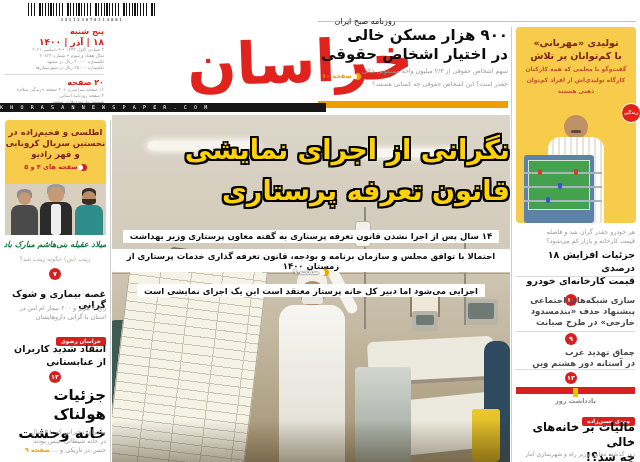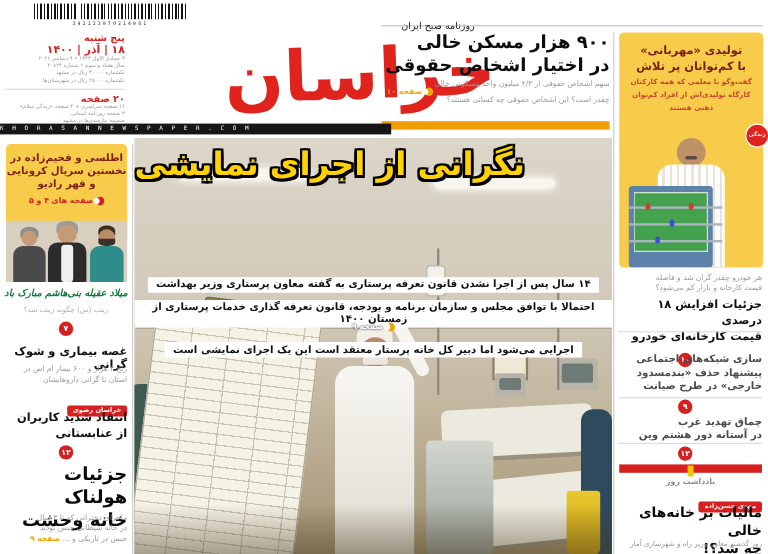--- a/index.html
+++ b/index.html
@@ -88,21 +88,21 @@
   .bed{position:absolute;background:#eceade;border-radius:6px;border-bottom:4px solid #9a927e;}
   .monitor{position:absolute;background:#b9b4a8;border-radius:3px;}
   .monitor::after{content:"";position:absolute;left:4px;top:4px;right:4px;bottom:6px;background:#6e7a76;border-radius:2px;}
   #machine{position:absolute;left:243px;top:252px;width:56px;height:95px;border-radius:4px;
     background:linear-gradient(#d2d6cf,#9aa39b);}
   .fig{position:absolute;border-radius:10px 10px 0 0;}
   #bin{position:absolute;left:360px;top:294px;width:28px;height:53px;border-radius:3px 3px 5px 5px;
     background:linear-gradient(#eac92f,#c9a315);}
   #floorshadow{position:absolute;left:0;bottom:0;width:100%;height:42px;
     background:linear-gradient(rgba(0,0,0,0),rgba(70,55,30,.45));}
-  #lead-head{position:absolute;left:0;top:2px;width:100%;text-align:left;z-index:5;}
+  #lead-head{position:absolute;left:0;top:14px;width:100%;text-align:right;z-index:5;}
   #lead-head .hl{font-size:27px;font-weight:900;color:#ffd206;line-height:41px;
     text-shadow:-2px -2px 0 #000,2px -2px 0 #000,-2px 2px 0 #000,2px 2px 0 #000,
                 0 -2px 0 #000,0 2px 0 #000,-2px 0 0 #000,2px 0 0 #000;}
   #lead-sub{position:absolute;left:0;top:103px;width:100%;z-index:5;}
   #lead-sub .ln{text-align:center;margin-top:6px;}
   #lead-sub .ln span{display:inline-block;background:#fff;padding:1.5px 7px;font-size:8.5px;
     font-weight:bold;color:#111;border-radius:1px;}
   #lead-page{position:absolute;left:0;top:153px;width:100%;z-index:5;display:flex;
     justify-content:center;align-items:center;gap:3px;font-size:6.5px;font-weight:bold;color:#fff;
     text-shadow:0 0 2px #000;}
@@ -264,20 +264,21 @@
     <div id="nurse-mask"></div>
     <div id="nurse-body"></div>
 
     <div id="clipboard"></div>
     <div id="clip"></div>
     <div id="bin"></div>
     <div id="floorshadow"></div>
 
     <div id="lead-head">
       <div class="hl">نگرانی از اجرای نمایشی</div>
+      <div class="hl">قانون تعرفه پرستاری</div>
     </div>
     <div id="lead-sub">
       <div class="ln"><span>۱۴ سال پس از اجرا نشدن قانون تعرفه پرستاری به گفته معاون پرستاری وزیر بهداشت</span></div>
       <div class="ln"><span>احتمالا با توافق مجلس و سازمان برنامه و بودجه، قانون تعرفه گذاری خدمات پرستاری از زمستان ۱۴۰۰</span></div>
       <div class="ln"><span>اجرایی می‌شود اما دبیر کل خانه پرستار معتقد است این یک اجرای نمایشی است</span></div>
     </div>
     <div id="lead-page">
       <span class="cres y"></span>
       <span>صفحه ۹</span>
     </div>

